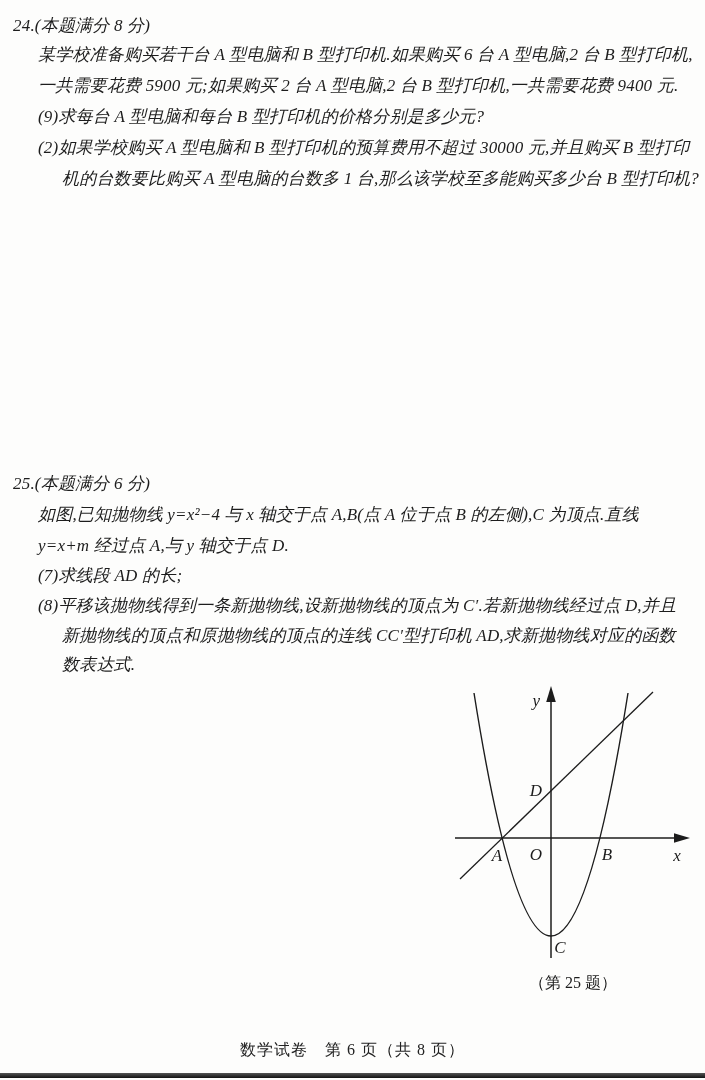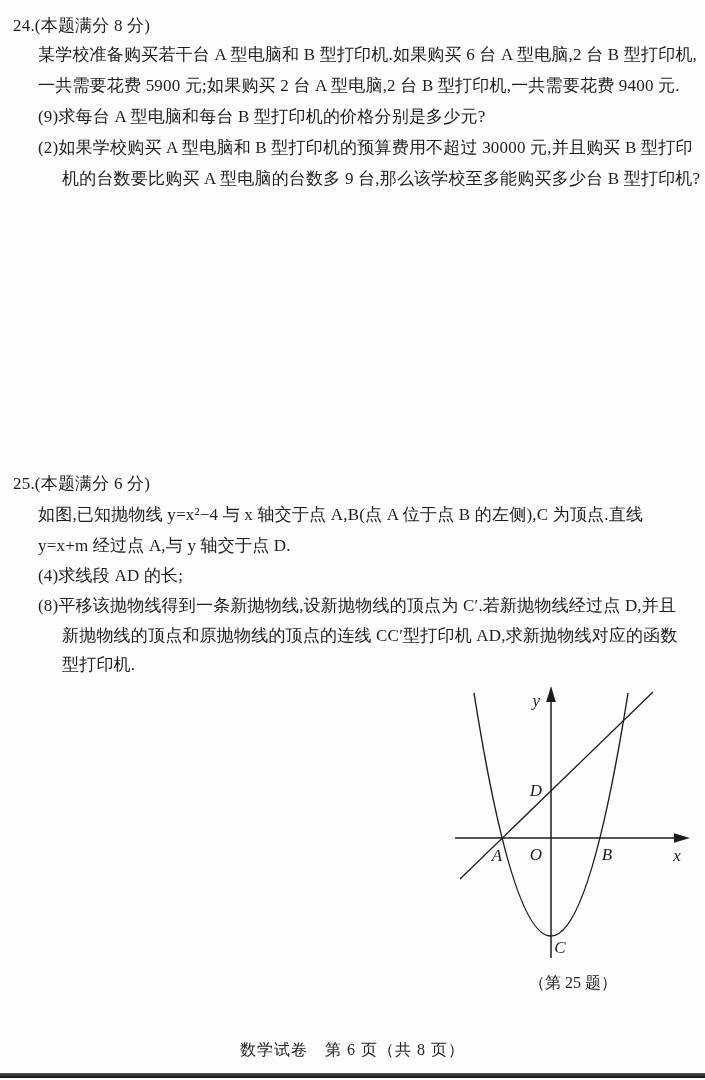--- a/index.html
+++ b/index.html
@@ -18,20 +18,21 @@
     color: #1d1d1d;
     background: #fdfdfc;
   }
   p.tline {
     position: absolute;
     margin: 0;
     font-size: 17px;
     line-height: 20px;
     white-space: nowrap;
     letter-spacing: 0.2px;
+    font-style: italic;
   }
   .indent0 { left: 13px; }
   .indent1 { left: 38px; }
   .indent2 { left: 62px; }
   .figure-wrap {
     position: absolute;
     left: 430px;
     top: 680px;
     width: 270px;
     height: 315px;
@@ -72,31 +73,31 @@
 <body>
 
 <div class="page">
 
   <div>
     <p class="tline indent0" style="top:16px">24.(本题满分 8 分)</p>
     <p class="tline indent1" style="top:45px">某学校准备购买若干台 A 型电脑和 B 型打印机.如果购买 6 台 A 型电脑,2 台 B 型打印机,</p>
     <p class="tline indent1" style="top:76px">一共需要花费 5900 元;如果购买 2 台 A 型电脑,2 台 B 型打印机,一共需要花费 9400 元.</p>
     <p class="tline indent1" style="top:107px">(9)求每台 A 型电脑和每台 B 型打印机的价格分别是多少元?</p>
     <p class="tline indent1" style="top:138px">(2)如果学校购买 A 型电脑和 B 型打印机的预算费用不超过 30000 元,并且购买 B 型打印</p>
-    <p class="tline indent2" style="top:169px">机的台数要比购买 A 型电脑的台数多 9 台,那么该学校至多能购买多少台 B 型打印机?</p>
+    <p class="tline indent2" style="top:169px">机的台数要比购买 A 型电脑的台数多 1 台,那么该学校至多能购买多少台 B 型打印机?</p>
   </div>
 
   <div>
     <p class="tline indent0" style="top:474px">25.(本题满分 6 分)</p>
     <p class="tline indent1" style="top:505px">如图,已知抛物线 y=x²−4 与 x 轴交于点 A,B(点 A 位于点 B 的左侧),C 为顶点.直线</p>
     <p class="tline indent1" style="top:536px">y=x+m 经过点 A,与 y 轴交于点 D.</p>
-    <p class="tline indent1" style="top:566px">(4)求线段 AD 的长;</p>
+    <p class="tline indent1" style="top:566px">(7)求线段 AD 的长;</p>
     <p class="tline indent1" style="top:596px">(8)平移该抛物线得到一条新抛物线,设新抛物线的顶点为 C′.若新抛物线经过点 D,并且</p>
     <p class="tline indent2" style="top:626px">新抛物线的顶点和原抛物线的顶点的连线 CC′型打印机 AD,求新抛物线对应的函数</p>
-    <p class="tline indent2" style="top:655px">型打印机.</p>
+    <p class="tline indent2" style="top:655px">数表达式.</p>
   </div>
 
   <div class="figure-wrap">
     <svg width="270" height="315" viewBox="0 0 270 315">
 
       <line x1="25" y1="158" x2="250" y2="158" stroke="#1c1c1c" stroke-width="1.5"></line>
       <polygon points="260,158 244,153.2 244,162.8" fill="#1c1c1c"></polygon>
 
       <line x1="121" y1="278" x2="121" y2="14" stroke="#1c1c1c" stroke-width="1.5"></line>
       <polygon points="121,6 116.2,22 125.8,22" fill="#1c1c1c"></polygon>

